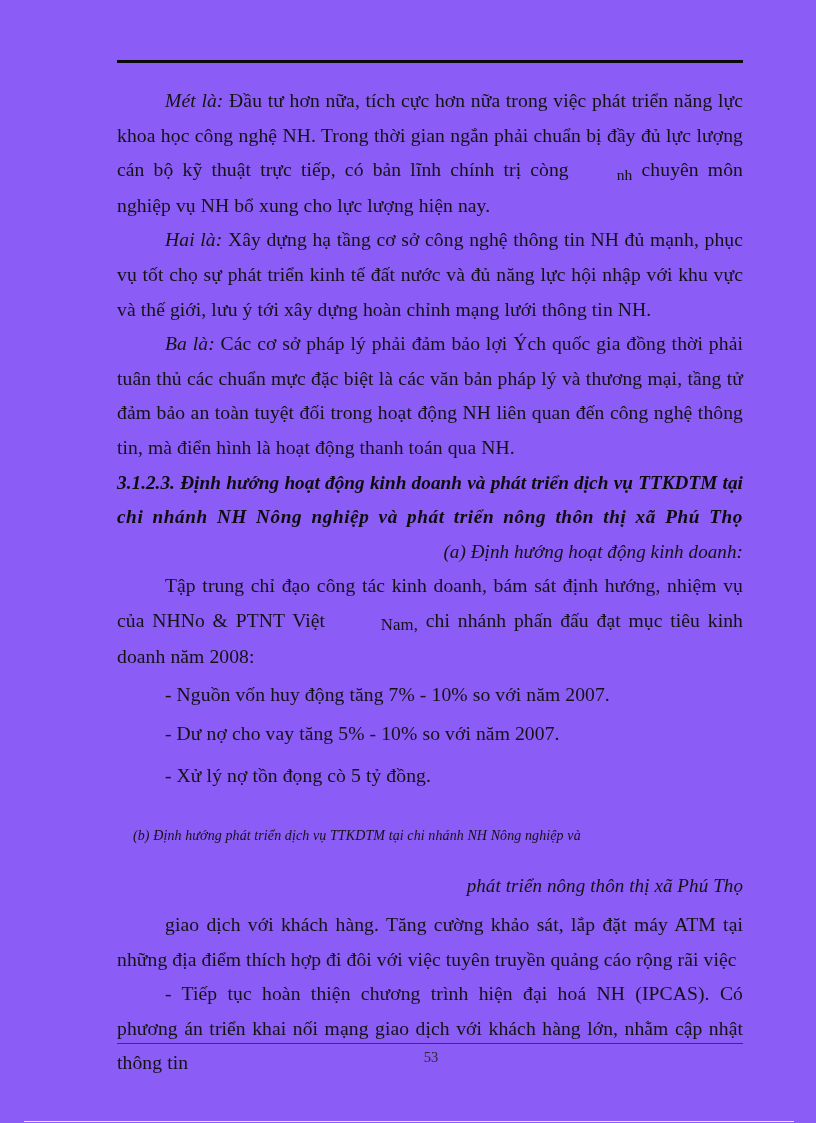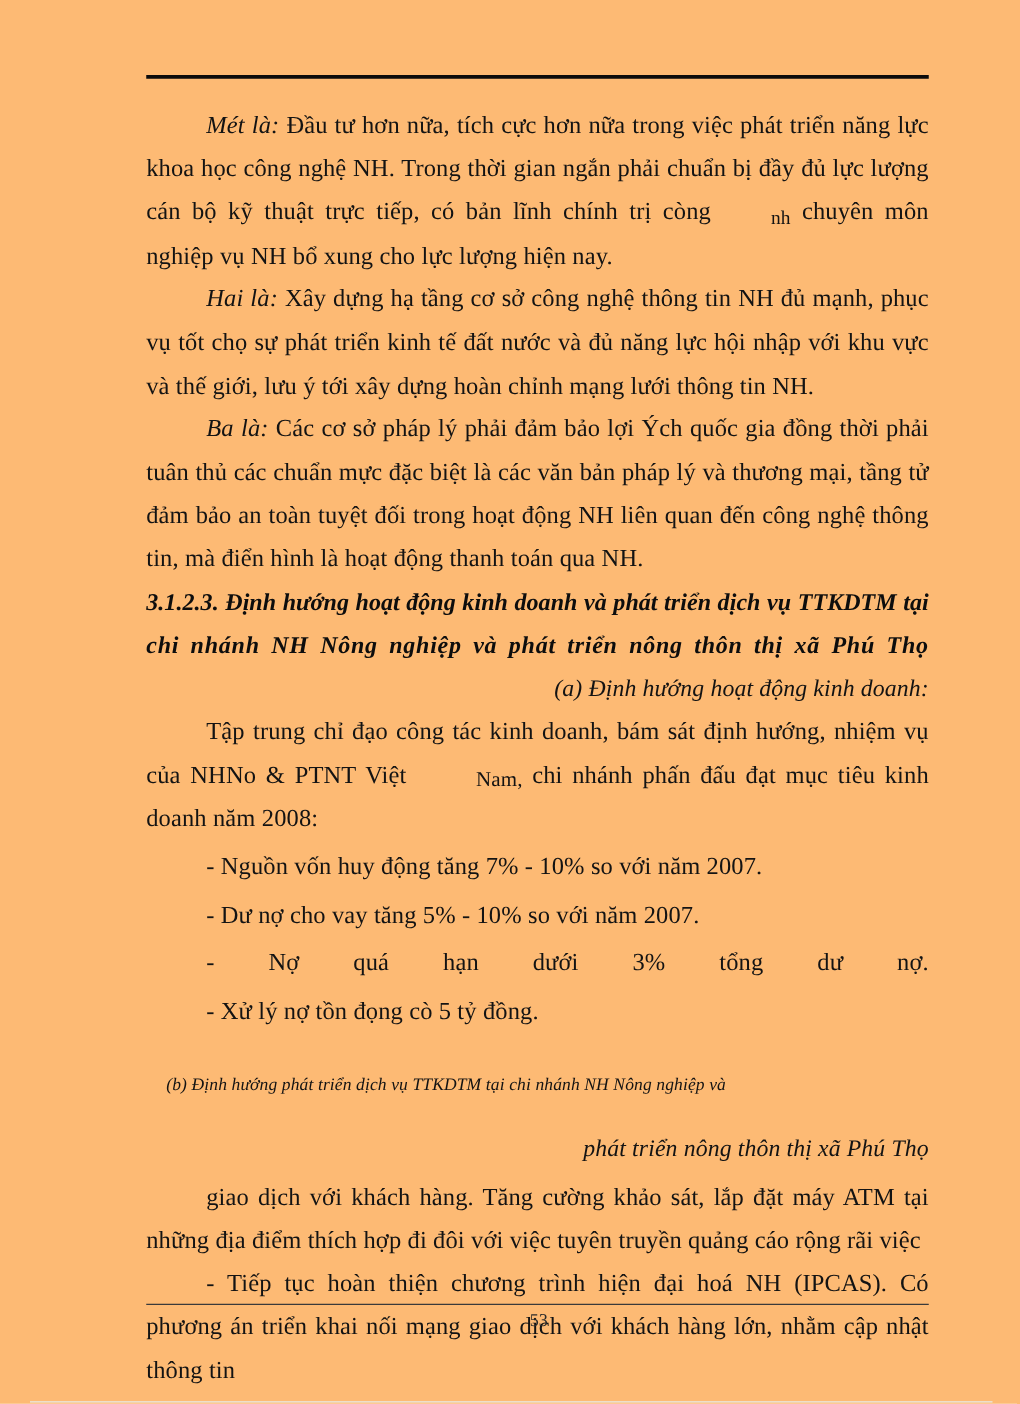--- a/index.html
+++ b/index.html
@@ -12,21 +12,21 @@
     height: 1123px;
     font-family: "Liberation Serif", "DejaVu Serif", serif;
     color: #1a1a1a;
     position: relative;
     overflow: hidden;
   }
 
   .page {
     position: absolute;
     inset: 0;
-    background: #fdba74;
+    background: #8b5cf6;
   }
 
   
   .header-rule {
     position: absolute;
     left: 117px;
     top: 60px;
     width: 626px;
     height: 3px;
     background: #0b0b0b;
@@ -164,21 +164,20 @@
     <p class="sublabel">(a) Định hướng hoạt động kinh doanh:</p>
 
     <p class="indent"><span>Tập trung chỉ đạo công tác kinh doanh, bám sát định hướng, nhiệm vụ của NHNo &amp; PTNT Việt </span><span class="ocr-sub2">Nam,</span><span> chi nhánh phấn đấu đạt mục tiêu kinh doanh năm 2008:</span></p>
 
     <div class="gap-s"></div>
 
     <p class="indent-bullet">- Nguồn vốn huy động tăng 7% - 10% so với năm 2007.</p>
     <div class="gap-s"></div>
     <p class="indent-bullet">- Dư nợ cho vay tăng 5% - 10% so với năm 2007.</p>
     <div class="gap-s"></div>
-    <p class="indent-bullet just-all">- Nợ quá hạn dưới 3% tổng dư nợ.</p>
     <div class="gap-s"></div>
     <p class="indent-bullet">- Xử lý nợ tồn đọng cò 5 tỷ đồng.</p>
 
     <div class="gap-m"></div>
 
     <p class="sublabel-just">(b) Định hướng phát triển dịch vụ TTKDTM tại chi nhánh NH Nông nghiệp và</p>
     <p class="sublabel">phát triển nông thôn thị xã Phú Thọ</p>
 
     <div class="gap-s"></div>
 

